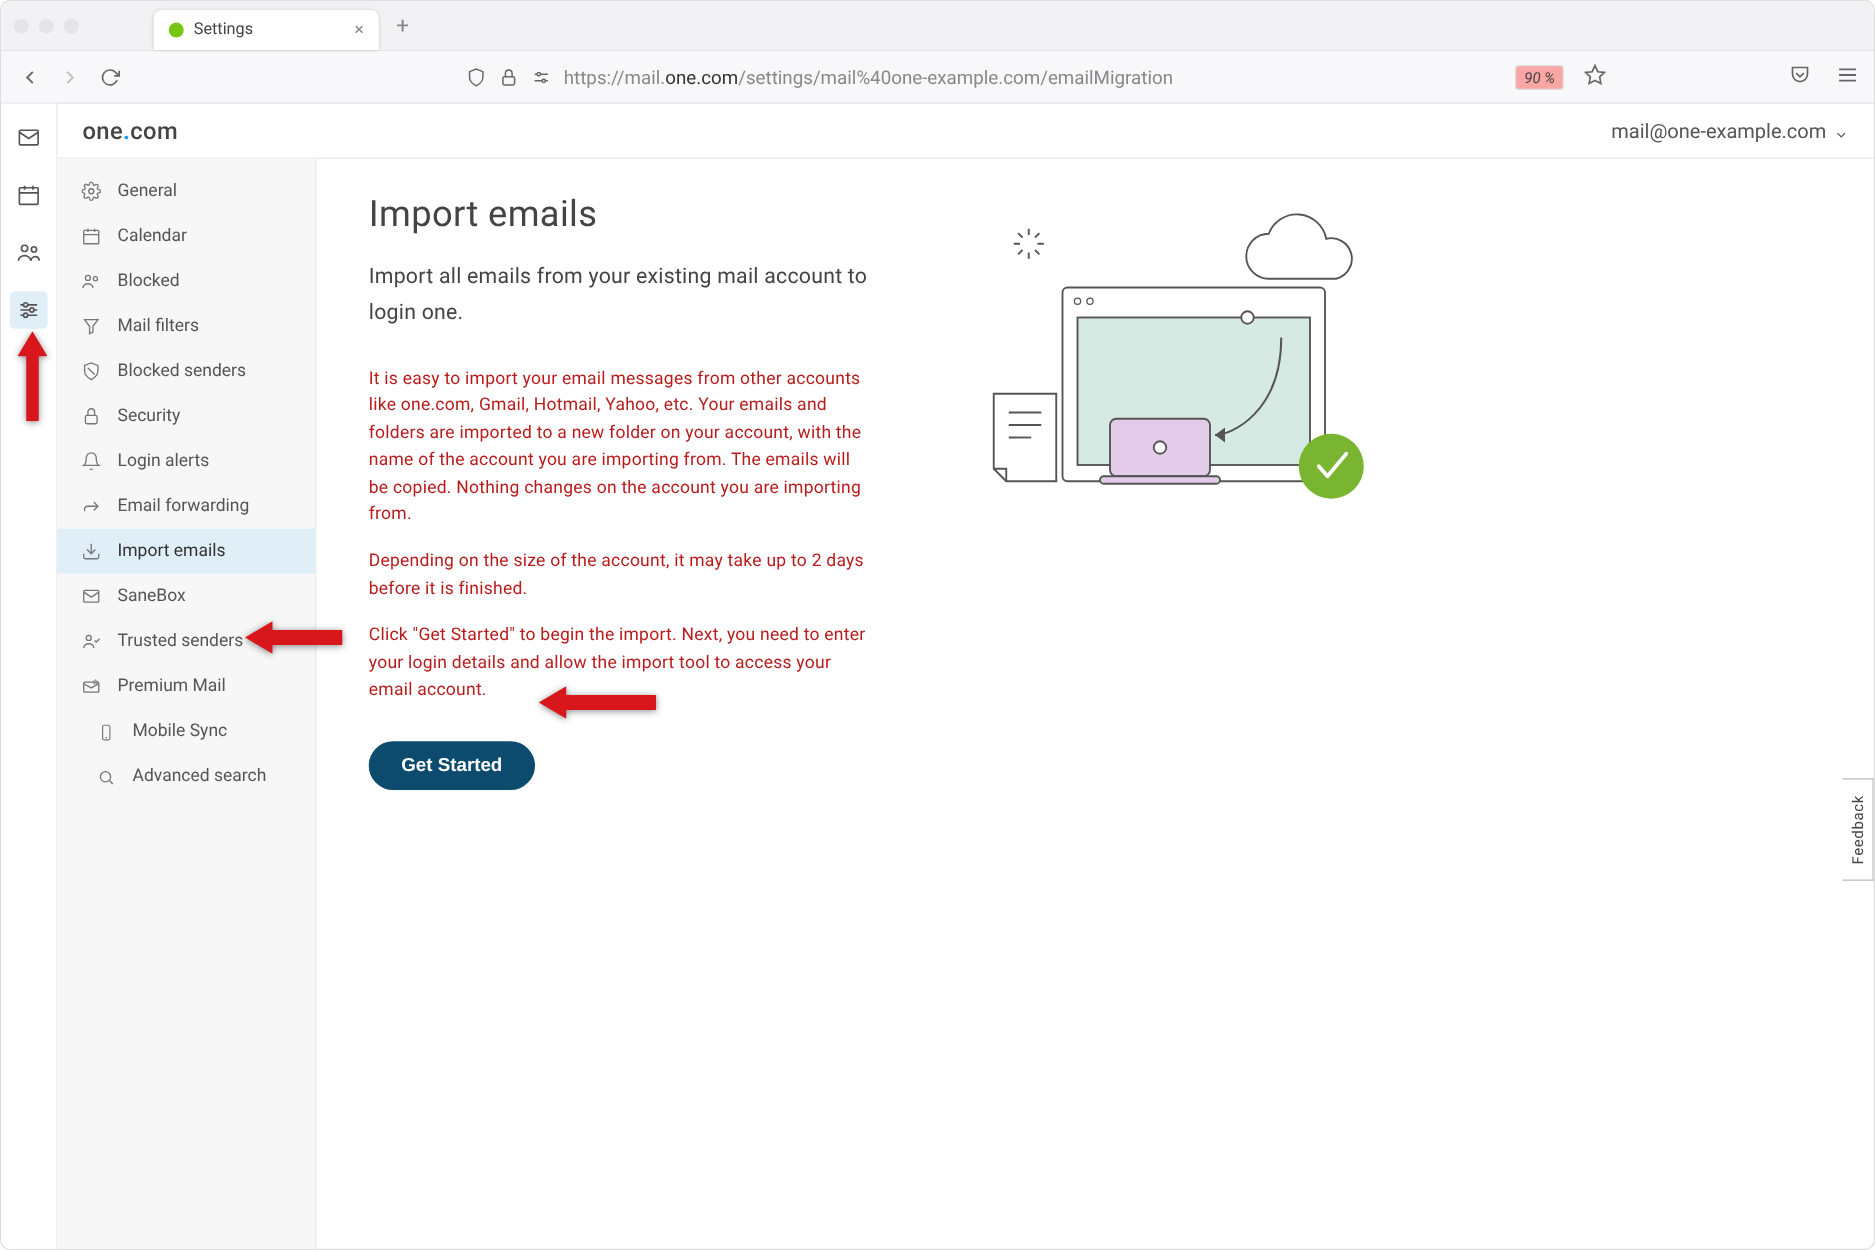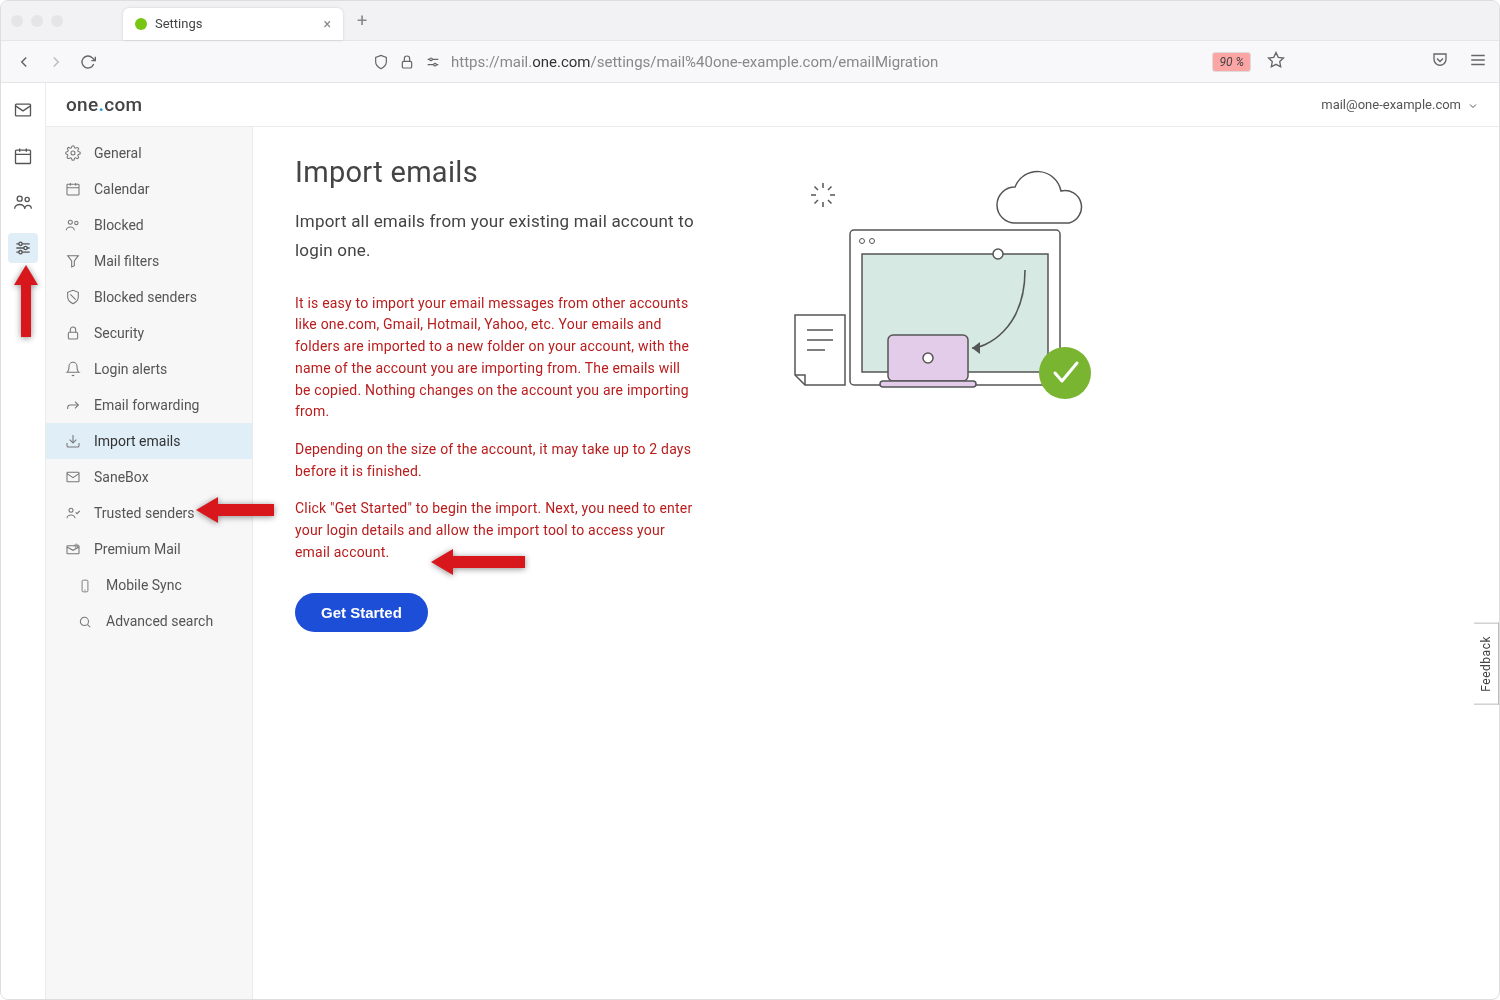--- a/index.html
+++ b/index.html
@@ -27,21 +27,21 @@
   .browser-tab {
     background: #fff;
     border-radius: 6px 6px 0 0;
     padding: 6px 12px;
     display: flex;
     align-items: center;
     gap: 8px;
     height: 32px;
     margin-top: 6px;
     box-shadow: 0 0 3px rgba(0,0,0,0.15);
-    width: 220px;
+    width: 180px;
   }
   .tab-favicon { width: 12px; height: 12px; border-radius: 50%; background: #78c613; }
   .tab-title { font-size: 13px; color: #444; flex: 1; }
   .tab-close { color: #888; font-size: 14px; cursor: pointer; }
   .tab-plus { margin-left: 14px; color: #888; font-size: 18px; cursor: pointer; }
 
   .browser-toolbar {
     height: 42px;
     background: #f8f8fa;
     display: flex;
@@ -87,21 +87,21 @@
   .app-header {
     height: 44px;
     border-bottom: 1px solid #eceaea;
     display: flex;
     align-items: center;
     justify-content: space-between;
     padding: 0 20px;
   }
   .logo { font-size: 19px; font-weight: 500; color: #444; letter-spacing: 0.3px; }
   .logo .dot { color: #1a9be0; font-weight: bold; }
-  .account-menu { font-size: 13px; color: #555; display: flex; align-items: flex-end; gap: 6px; cursor: pointer; }
+  .account-menu { font-size: 16px; color: #555; display: flex; align-items: flex-end; gap: 6px; cursor: pointer; }
 
   .app-body { flex: 1; display: flex; }
 
   
   .settings-sidebar {
     width: 207px;
     background: #f7f7f7;
     border-right: 1px solid #eceaea;
     padding: 8px 0;
   }
@@ -118,21 +118,21 @@
   .settings-item .icon-slot { width: 18px; display: flex; justify-content: center; color: #777; }
   .settings-item.active { background: #e0eef8; color: #333; }
 
   
   .content { flex: 1; padding: 28px 42px; display: flex; gap: 80px; align-items: flex-start; }
   .content-left { max-width: 400px; }
   .page-title { font-size: 29px; font-weight: 400; color: #444; margin-bottom: 18px; letter-spacing: 0.3px; }
   .page-subtitle { font-size: 17px; color: #444; line-height: 1.7; margin-bottom: 28px; letter-spacing: 0.2px; }
   .page-para { font-size: 14px; color: #b91c1c; line-height: 1.55; margin-bottom: 16px; letter-spacing: 0.2px; }
   .primary-btn {
-    background: #1d4ed8;
+    background: #0c4a6e;
     color: #fff;
     border: none;
     padding: 11px 26px;
     border-radius: 22px;
     font-size: 15px;
     font-weight: 600;
     cursor: pointer;
     margin-top: 14px;
   }
   .illustration { width: 360px; height: 260px; margin-top: 10px; }

